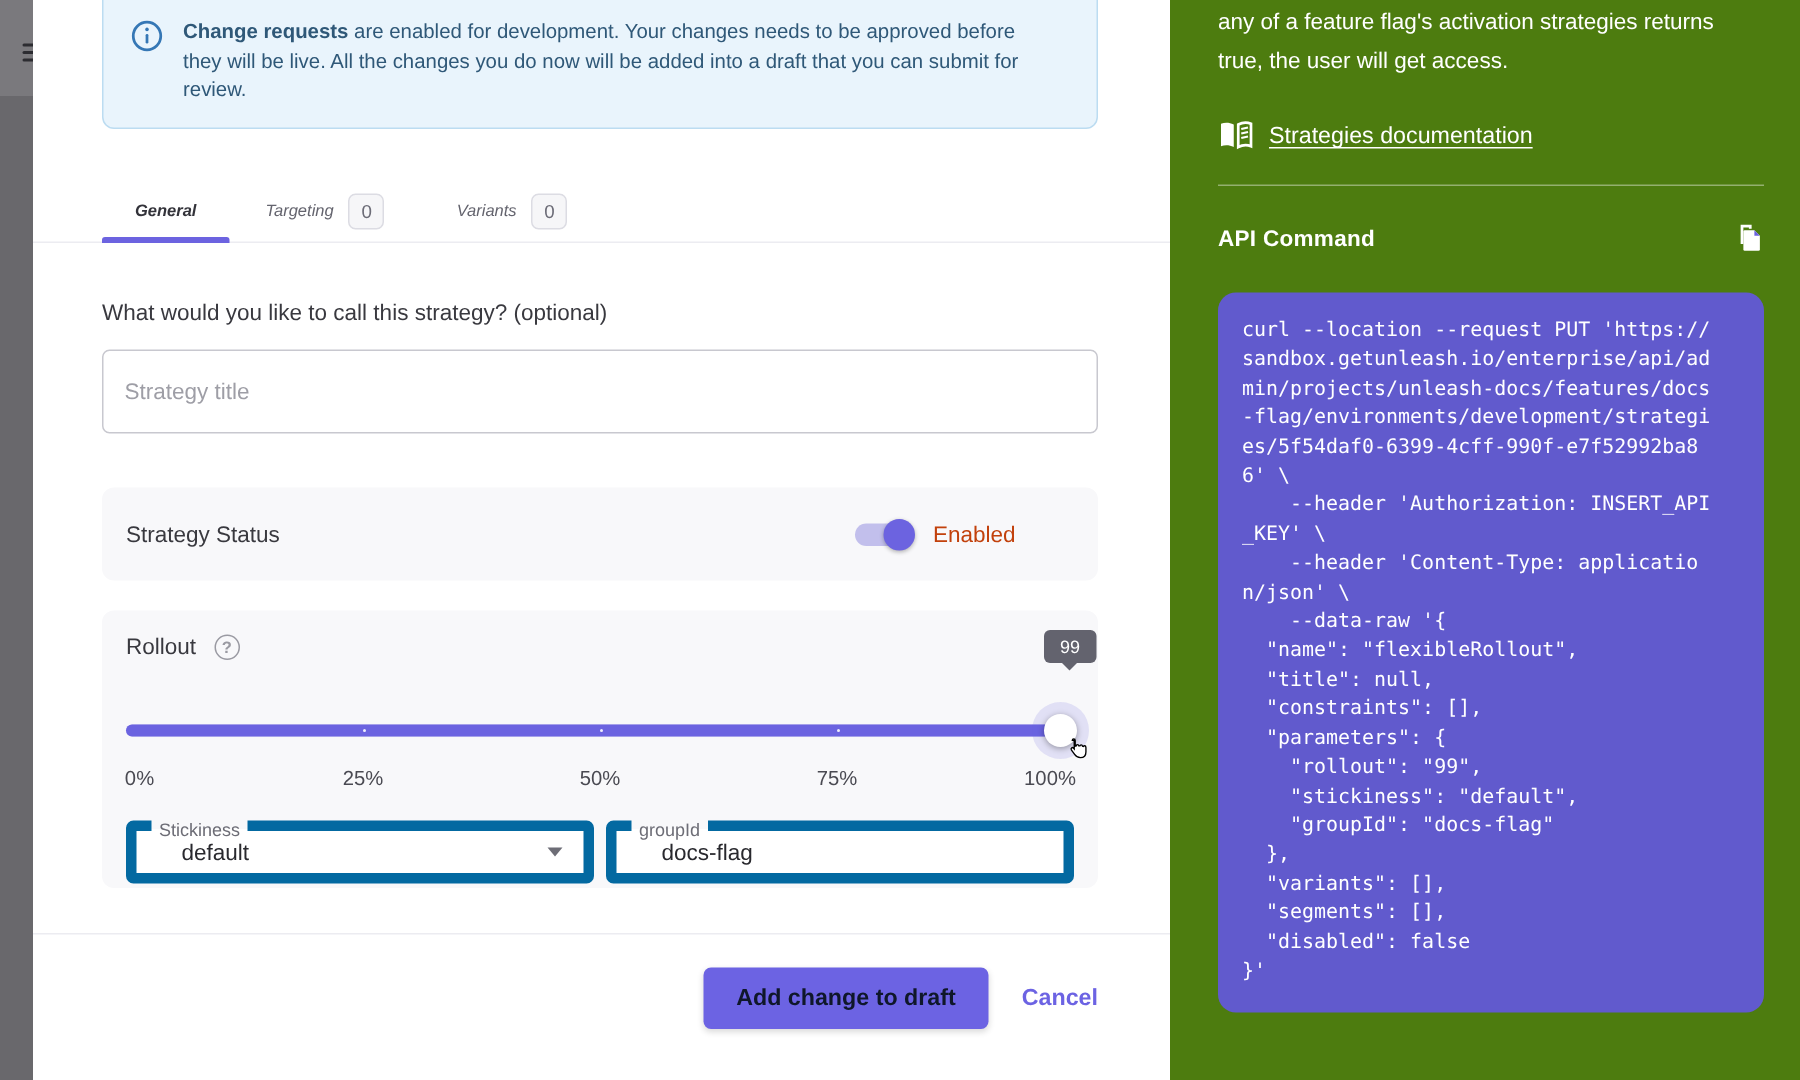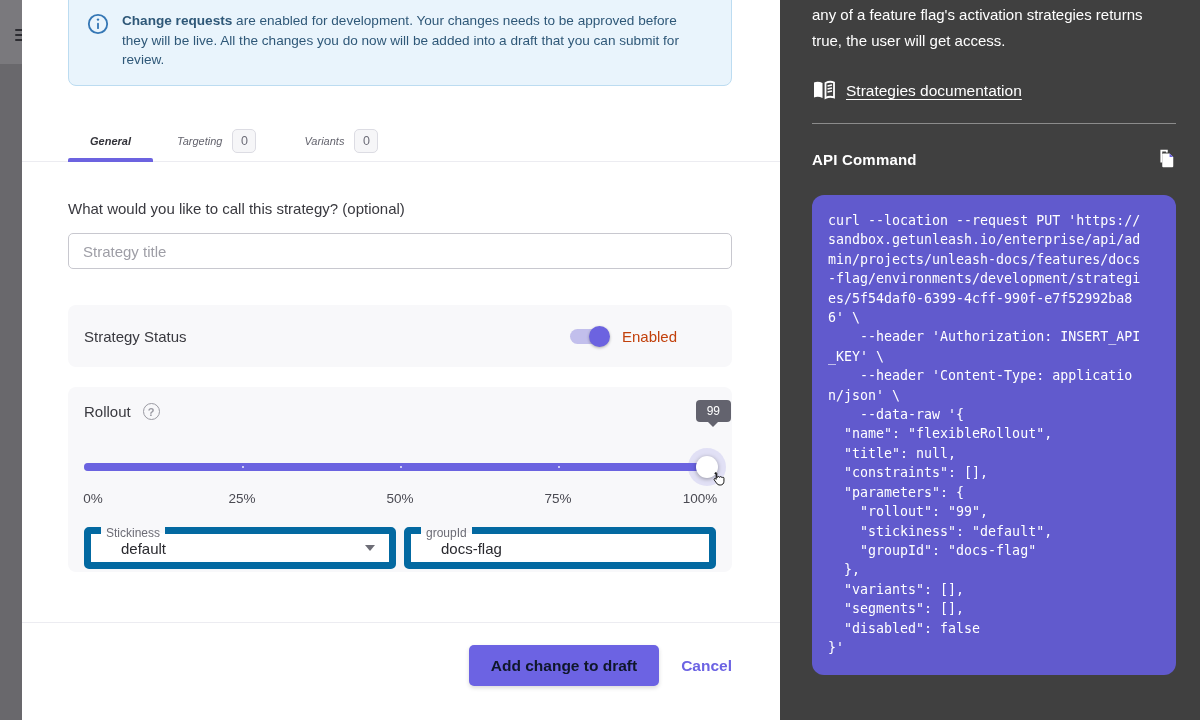--- a/index.html
+++ b/index.html
@@ -27,21 +27,21 @@
   .tabs { margin-top:34px; border-bottom:1px solid #ececf1; display:flex; align-items:flex-end; padding:0 48px 0 46px; }
   .tab { position:relative; height:41px; display:flex; align-items:center; gap:10px; padding:0 24px; cursor:pointer; }
   .tab:first-child { padding-left:22px; padding-right:22px; }
   .tab .tlabel { font-size:11px; color:#64646e;font-style:italic; }
   .tab.active .tlabel { color:#33333a; font-weight:bold; }
   .tab.active::after { content:""; position:absolute; left:0; right:0; bottom:-1px; height:4px; background:#6c63e0; border-radius:2px 2px 0 0; }
   .tab-badge { min-width:24px; height:24px; border:1px solid #dcdce3; background:#f6f6f8; border-radius:5px;
                font-size:12.5px; color:#6d6d78; display:flex; align-items:center; justify-content:center; padding:0 6px; }
 
   .question { margin-top:38px; font-size:15px; color:#39393f; }
-  .title-input { margin-top:16px; width:664px; height:36px; border:1px solid #c8c8cf; border-radius:5px;
+  .title-input { margin-top:16px; width:664px; height:56px; border:1px solid #c8c8cf; border-radius:5px;
                  padding:0 14px; font-size:15px; color:#29292e; font-family:"Liberation Sans",sans-serif; outline:none; }
   .title-input::placeholder { color:#9e9ea6; }
 
   .card { width:664px; background:#f8f8fa; border-radius:8px; }
   .status-card { margin-top:36px; height:62px; display:flex; align-items:center; justify-content:space-between; padding:0 22px 0 16px; }
   .status-label { font-size:15px; color:#39393f; }
   .status-right { display:flex; align-items:center; gap:12px; width:140px; }
   .switch { position:relative; width:40px; height:20px; cursor:pointer; }
   .switch-track { position:absolute; left:0; top:3px; width:38px; height:15px; border-radius:8px; background:#c2bfec; }
   .switch-thumb { position:absolute; right:0; top:0; width:21px; height:21px; border-radius:50%; background:#6c63e0; box-shadow:0 1px 3px rgba(0,0,0,.3); }
@@ -75,21 +75,21 @@
                  font-family:"Liberation Sans",sans-serif;margin-left:16px; }
   .field-caret { width:0; height:0; border-left:5px solid transparent; border-right:5px solid transparent; border-top:6px solid #6d6d76; }
 
   .footer { margin-top:auto; border-top:1px solid #ececf1; padding:22px 48px 34px; display:flex; justify-content:flex-end; align-items:center; }
   .btn-primary { background:#6c63e3; color:#0f172a; border:none; border-radius:5px; height:41px; padding:0 22px;
                  font-size:15.5px; font-weight:bold; font-family:"Liberation Sans",sans-serif; cursor:pointer; box-shadow:0 2px 4px rgba(0,0,0,.15); }
   .btn-cancel { background:none; border:none; color:#6c63e3; font-size:15.5px; font-weight:bold; margin-left:22px;
                 font-family:"Liberation Sans",sans-serif; cursor:pointer; }
 
   
-  .sidebar { width:420px; height:720px; background:#404040; color:#fff; padding:0 24px 0 32px; flex:0 0 420px; }
+  .sidebar { width:420px; height:720px; background:#4d7c0f; color:#fff; padding:0 24px 0 32px; flex:0 0 420px; }
   .sidebar-intro { padding-top:2px; font-size:15px; line-height:26px; max-width:356px; }
   .docs-row { margin-top:26px; display:flex; align-items:center; gap:10px; }
   .docs-link { color:#fff; font-size:15.5px; text-decoration:underline; text-underline-offset:3px; cursor:pointer; }
   .sb-divider { margin-top:21px; border-top:1px solid rgba(255,255,255,.4); }
   .api-row { margin-top:23px; display:flex; align-items:center; justify-content:space-between; }
   .api-title { font-size:15px; font-weight:bold; letter-spacing:.2px; }
   .copy-btn { background:none; border:none; cursor:pointer; padding:0; }
   .code-block { margin-top:23px; width:364px; height:480px; background:#615acd; border-radius:12px; padding:16px;
                 font-family:"DejaVu Sans Mono","Liberation Mono",monospace; font-size:13.3px; line-height:19.4px;
                 color:#fff; white-space:pre; overflow:hidden; }

